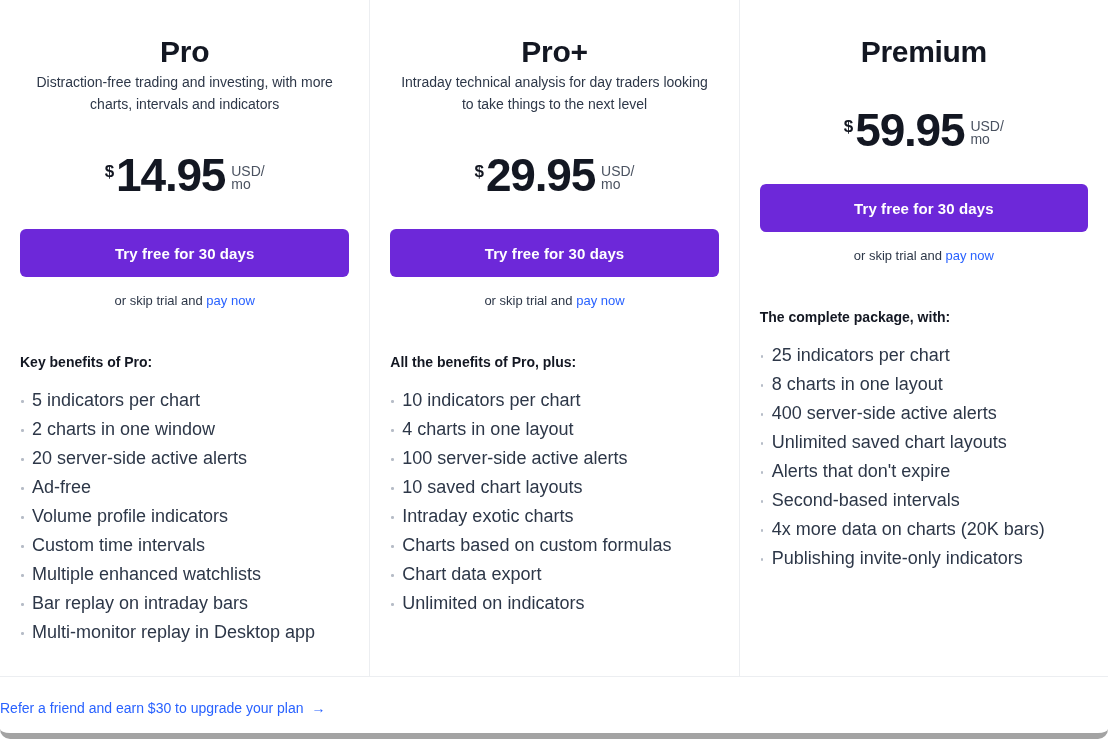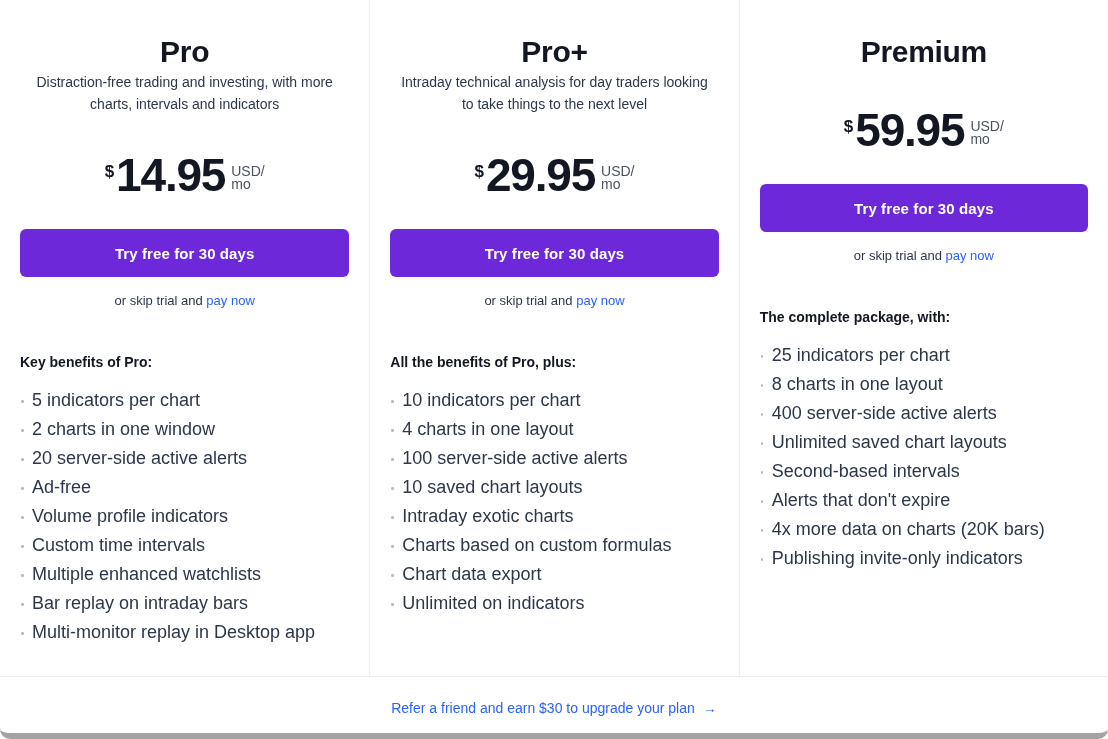--- a/index.html
+++ b/index.html
@@ -156,21 +156,20 @@
 
   .footer-bar {
     position: absolute;
     left: 0;
     top: 676px;
     width: 1108px;
     height: 62px;
     border-top: 1px solid #eceef1;
     display: flex;
     align-items: center;
-    justify-content: center;
   }
 
   .refer-link {
     font-size: 14px;
     line-height: 20px;
     color: #2962ff;
     text-decoration: none;
     cursor: pointer;
     display: inline-flex;
     align-items: center;
@@ -264,22 +263,22 @@
         <span>or skip trial and</span>
         <a class="pay-now" href="#">pay now</a>
       </div>
 
       <h3 class="benefits-title">The complete package, with:</h3>
       <ul class="benefits-list">
         <li class="benefit-item">25 indicators per chart</li>
         <li class="benefit-item">8 charts in one layout</li>
         <li class="benefit-item">400 server-side active alerts</li>
         <li class="benefit-item">Unlimited saved chart layouts</li>
+        <li class="benefit-item">Alerts that don't expire</li>
         <li class="benefit-item">Second-based intervals</li>
-        <li class="benefit-item">Alerts that don't expire</li>
         <li class="benefit-item">4x more data on charts (20K bars)</li>
         <li class="benefit-item">Publishing invite-only indicators</li>
       </ul>
     </div>
 
   </div>
 
   <div class="footer-bar">
     <a class="refer-link" href="#">
       <span>Refer a friend and earn $30 to upgrade your plan</span>

